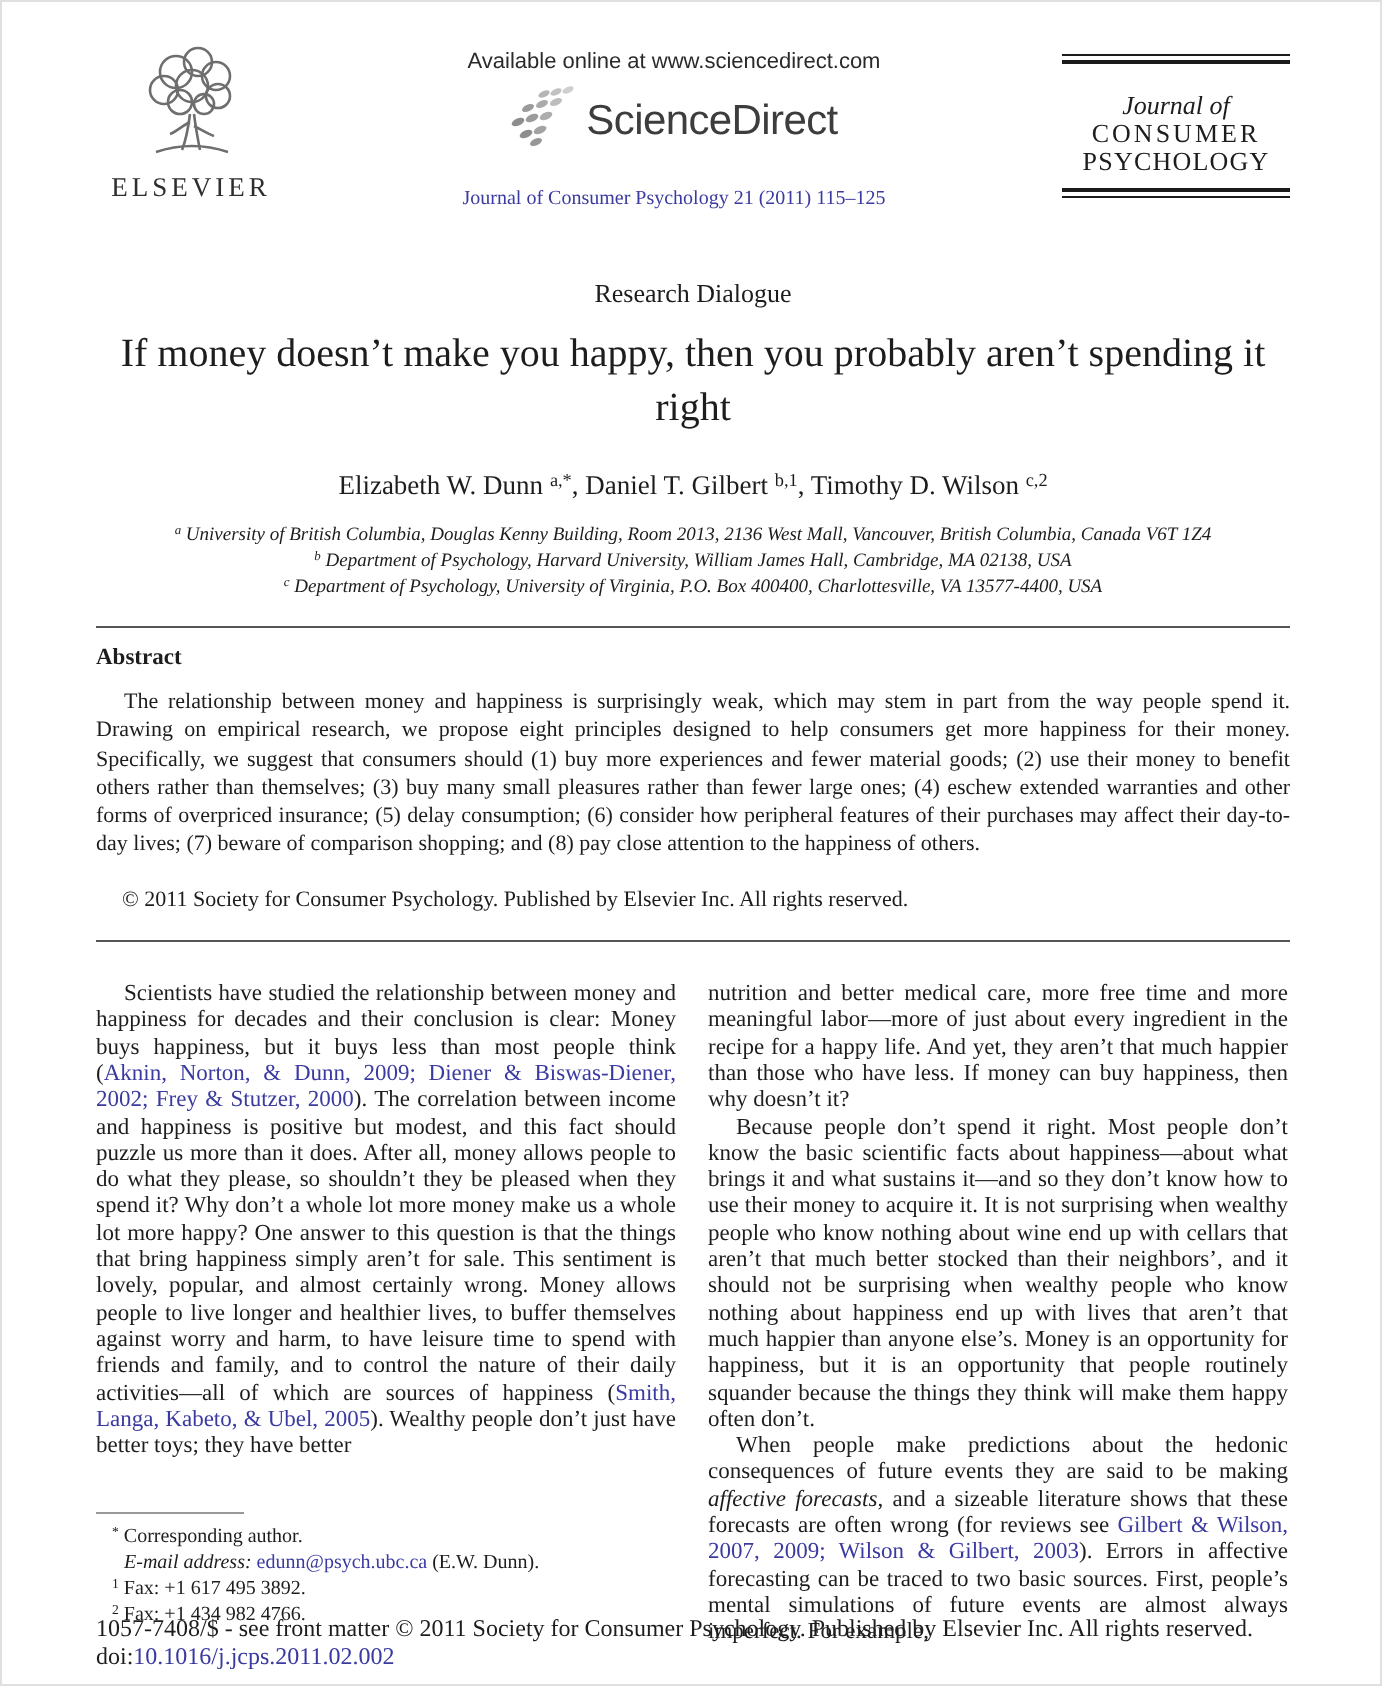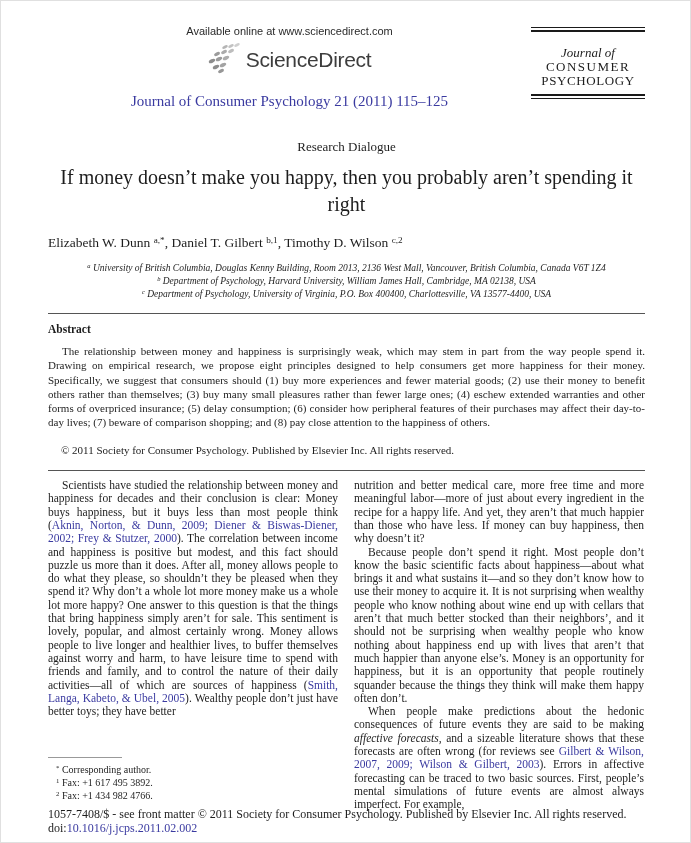--- a/index.html
+++ b/index.html
@@ -11,44 +11,44 @@
     padding:20px 45px 0 47px; overflow:hidden;
   }
   
   .header { display:flex; justify-content:space-between; align-items:flex-start; height:86px; }
   .elsevier { width:95px; text-align:center; }
   .elsevier-label { font-size:13.5px; letter-spacing:2px; color:#2e2e2e; margin-top:-2px; }
   .head-center { flex:1; text-align:center; padding-top:4px; }
   .avail { font-family:"Liberation Sans", sans-serif; font-size:11px; color:#2a2a2a; }
   .sd-logo { display:flex; align-items:center; justify-content:center; gap:4px; margin-top:5px; }
   .sd-text { font-family:"Liberation Sans", sans-serif; font-size:21px; color:#3d3d3d; letter-spacing:-0.3px; }
-  .journal-line { font-size:15px; color:var(--c-link); margin-top:15px; }
+  .journal-line { font-size:10px; color:var(--c-link); margin-top:15px; }
   .jcp-box { width:114px; margin-top:6px; text-align:center; }
   .jcp-rule-a { border-top:1px solid #1a1a1a; margin-bottom:2px; }
   .jcp-rule-b { border-top:2px solid #1a1a1a; }
   .jcp-inner { padding:14px 2px 6px 2px; }
   .jcp-l1 { font-style:italic; font-size:13px; line-height:14px; }
   .jcp-l2 { font-size:13px; line-height:14px; letter-spacing:1.5px; }
   .jcp-l3 { font-size:13px; line-height:14px; letter-spacing:0.6px; }
   
   .section-label { text-align:center; font-size:13px; margin-top:32px; }
   .title { text-align:center; font-size:20px; font-weight:normal; line-height:27px;
            max-width:575px; margin:9px auto 0 auto; }
-  .authors { text-align:left; font-size:13.5px; margin-top:17px; }
+  .authors { text-align:center; font-size:13.5px; margin-top:17px; }
   .affils { text-align:center; font-style:italic; font-size:9.5px; line-height:13px; margin-top:11px; }
   .received { text-align:center; font-size:10.5px; line-height:13.5px; margin-top:19px; }
   .rule { border:none; border-top:1px solid #555; margin:0; }
   .rule-1 { margin-top:12px; }
   .rule-2 { margin-top:5px; }
   
   .abstract-head { font-size:11.5px; font-weight:bold; margin-top:9px; }
   .abstract-text { font-size:11px; line-height:14.3px; text-align:justify; text-indent:14px; margin:9px 0 0 0; }
   .abstract-copy { font-size:11px; line-height:14.3px; margin:13px; }
   
-  .columns { display:flex; gap:16px; margin-top:8px; }
+  .columns { display:flex; gap:16px; margin-top:20px; }
   .col { width:290px; font-size:11.5px; line-height:13.3px; text-align:justify; }
   .col-left { display:flex; flex-direction:column; height:323px; }
   .col p { margin:0; }
   .col p.indent { text-indent:14px; }
   sup { font-size:68%; line-height:0; vertical-align:baseline; position:relative; top:-0.45em; }
   .link { color:var(--c-link); }
   .i { font-style:italic; }
   
   .footnotes { margin-top:auto; font-size:10px; line-height:13px; text-align:left; }
   .fn-rule { width:74px; border-top:1px solid #999; margin-bottom:5px; }
@@ -56,20 +56,40 @@
   .fn-email { padding-left:14px; }
   
   .footer { position:absolute; left:47px; right:45px; bottom:7px; font-size:12px; line-height:13.5px; }
 </style>
 </head>
 <body>
 
 <div class="page">
 
   <div class="header">
+    <div class="elsevier">
+      <span>
+        <svg width="60" height="62" viewBox="0 0 60 62">
+          <g fill="none" stroke="#6e6e6e" stroke-width="1.3">
+            <circle cx="22" cy="15" r="8"></circle>
+            <circle cx="33" cy="10" r="7"></circle>
+            <circle cx="42" cy="17" r="7"></circle>
+            <circle cx="16" cy="24" r="7"></circle>
+            <circle cx="30" cy="22" r="8"></circle>
+            <circle cx="43" cy="27" r="6"></circle>
+            <circle cx="24" cy="30" r="6"></circle>
+            <circle cx="36" cy="31" r="5"></circle>
+            <path d="M29 36 C28 44 27 49 25 54 M31 36 C32 44 33 49 34 54"></path>
+            <path d="M29 40 C25 42 22 45 19 46 M31 42 C35 44 38 46 41 47"></path>
+            <path d="M12 55 Q30 49 48 55"></path>
+          </g>
+        </svg>
+      </span>
+      <div class="elsevier-label">ELSEVIER</div>
+    </div>
 
     <div class="head-center">
       <div class="avail">Available online at www.sciencedirect.com</div>
       <div class="sd-logo">
         <span>
           <svg width="34" height="32" viewBox="0 0 34 32">
             <g fill="#9b9b9b">
               <ellipse cx="17" cy="5" rx="3" ry="1.5" transform="rotate(-25 17 5)" fill="#b5b5b5"></ellipse>
               <ellipse cx="23" cy="4" rx="3" ry="1.5" transform="rotate(-25 23 4)" fill="#c2c2c2"></ellipse>
               <ellipse cx="29" cy="3" rx="3" ry="1.5" transform="rotate(-25 29 3)" fill="#cfcfcf"></ellipse>
@@ -119,20 +139,21 @@
   <p class="abstract-copy">© 2011 Society for Consumer Psychology. Published by Elsevier Inc. All rights reserved.</p>
 
   <hr class="rule rule-2">
 
   <div class="columns">
     <div class="col col-left">
       <p class="indent"><span>Scientists have studied the relationship between money and happiness for decades and their conclusion is clear: Money buys happiness, but it buys less than most people think (</span><span class="link">Aknin, Norton, &amp; Dunn, 2009; Diener &amp; Biswas-Diener, 2002; Frey &amp; Stutzer, 2000</span><span>). The correlation between income and happiness is positive but modest, and this fact should puzzle us more than it does. After all, money allows people to do what they please, so shouldn’t they be pleased when they spend it? Why don’t a whole lot more money make us a whole lot more happy? One answer to this question is that the things that bring happiness simply aren’t for sale. This sentiment is lovely, popular, and almost certainly wrong. Money allows people to live longer and healthier lives, to buffer themselves against worry and harm, to have leisure time to spend with friends and family, and to control the nature of their daily activities—all of which are sources of happiness (</span><span class="link">Smith, Langa, Kabeto, &amp; Ubel, 2005</span><span>). Wealthy people don’t just have better toys; they have better</span></p>
       <div class="footnotes">
         <div class="fn-rule"></div>
         <div class="fn-line"><sup>*</sup><span> Corresponding author.</span></div>
+        <div class="fn-email"><span class="i">E-mail address:</span><span> </span><span class="link">edunn@psych.ubc.ca</span><span> (E.W. Dunn).</span></div>
         <div class="fn-line"><sup>1</sup><span> Fax: +1 617 495 3892.</span></div>
         <div class="fn-line"><sup>2</sup><span> Fax: +1 434 982 4766.</span></div>
       </div>
     </div>
     <div class="col">
       <p><span>nutrition and better medical care, more free time and more meaningful labor—more of just about every ingredient in the recipe for a happy life. And yet, they aren’t that much happier than those who have less. If money can buy happiness, then why doesn’t it?</span></p>
       <p class="indent"><span>Because people don’t spend it right. Most people don’t know the basic scientific facts about happiness—about what brings it and what sustains it—and so they don’t know how to use their money to acquire it. It is not surprising when wealthy people who know nothing about wine end up with cellars that aren’t that much better stocked than their neighbors’, and it should not be surprising when wealthy people who know nothing about happiness end up with lives that aren’t that much happier than anyone else’s. Money is an opportunity for happiness, but it is an opportunity that people routinely squander because the things they think will make them happy often don’t.</span></p>
       <p class="indent"><span>When people make predictions about the hedonic consequences of future events they are said to be making </span><span class="i">affective forecasts</span><span>, and a sizeable literature shows that these forecasts are often wrong (for reviews see </span><span class="link">Gilbert &amp; Wilson, 2007, 2009; Wilson &amp; Gilbert, 2003</span><span>). Errors in affective forecasting can be traced to two basic sources. First, people’s mental simulations of future events are almost always imperfect. For example,</span></p>
     </div>
   </div>

